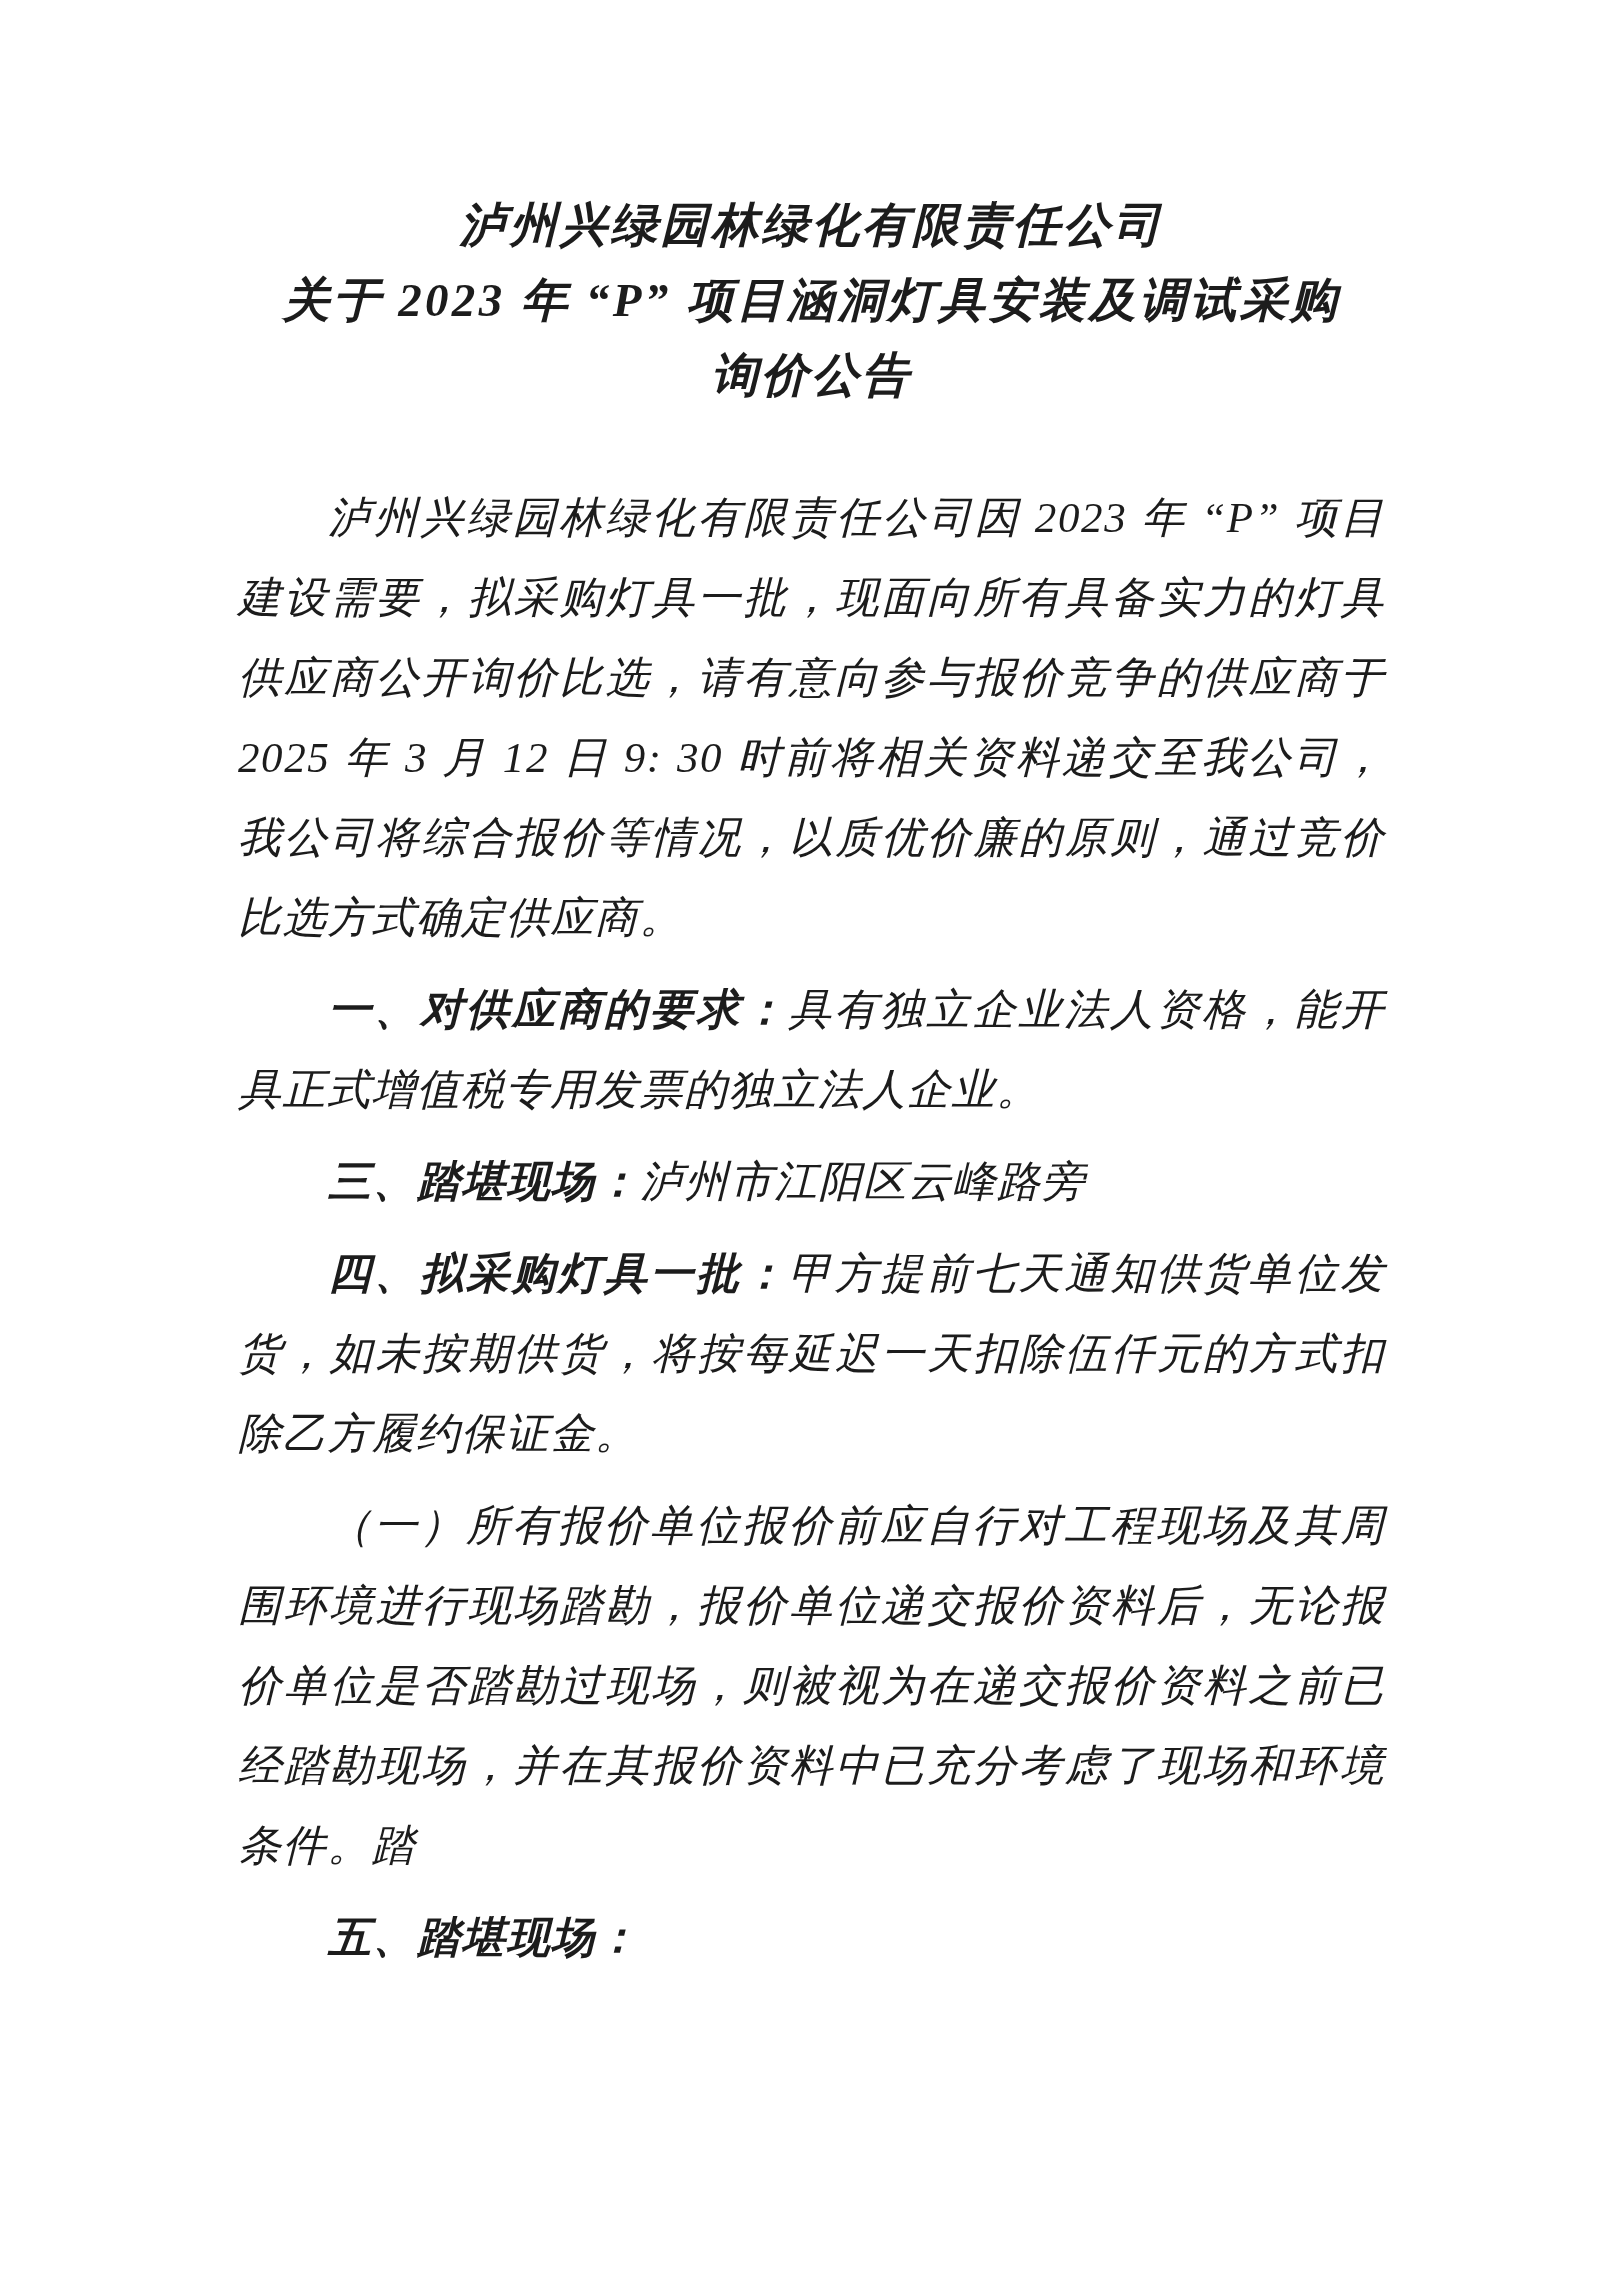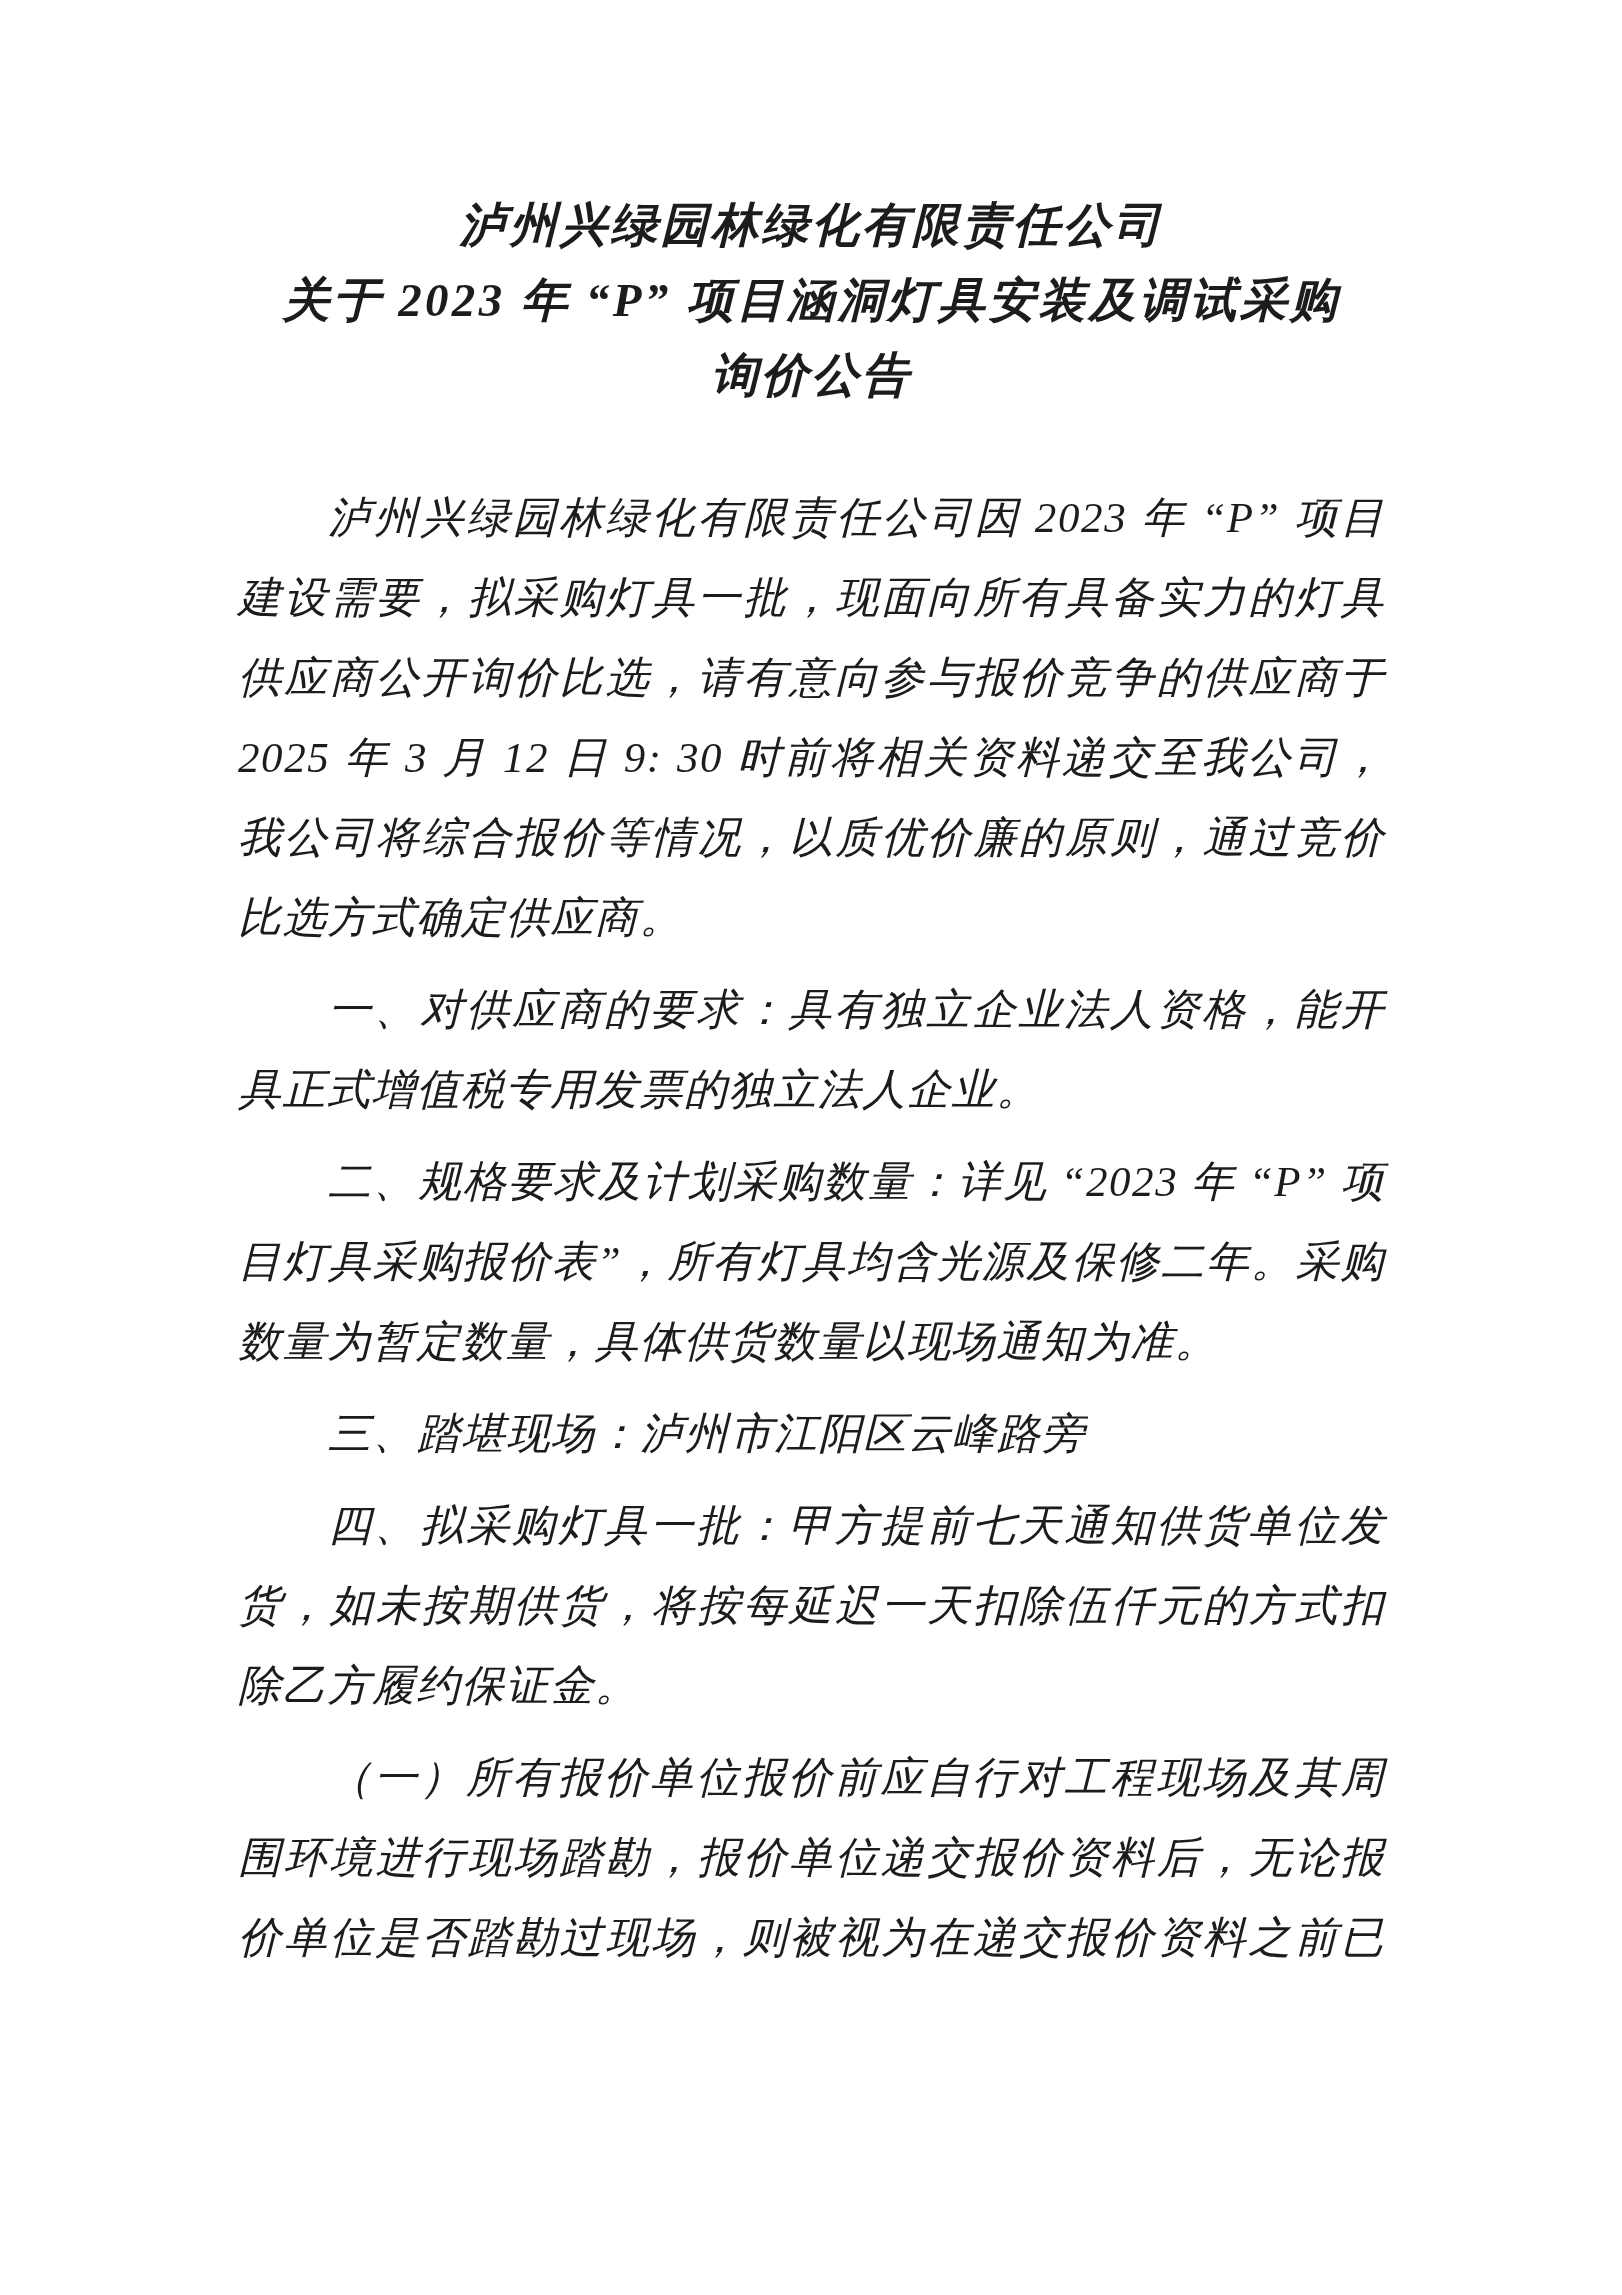--- a/index.html
+++ b/index.html
@@ -32,41 +32,40 @@
     font-size: 43px;
     line-height: 80px;
     letter-spacing: 1.6px;
   }
   .doc-body p {
     margin: 12px;
     text-indent: 90px;
     text-align: justify;
   }
   .b {
-    font-weight: normal;
+    font-weight: bold;
   }
 </style>
 </head>
 <body>
 
 <div class="page">
 
   <div class="doc-title">
     <div>泸州兴绿园林绿化有限责任公司</div>
     <div>关于 2023 年 “P” 项目涵洞灯具安装及调试采购</div>
     <div>询价公告</div>
   </div>
 
   <div class="doc-body">
 
     <p><span>泸州兴绿园林绿化有限责任公司因 2023 年 “P” 项目建设需要，拟采购灯具一批，现面向所有具备实力的灯具供应商公开询价比选，请有意向参与报价竞争的供应商于 2025 年 3 月 12 日 9: 30 时前将相关资料递交至我公司，我公司将综合报价等情况，以质优价廉的原则，通过竞价比选方式确定供应商。</span></p>
 
     <p><span class="b">一、对供应商的要求：</span><span>具有独立企业法人资格，能开具正式增值税专用发票的独立法人企业。</span></p>
 
-    <p><span class="b">二、规格要求及计划采购数量：</span><span>详见 “2023 年 “P” 项目灯具采购报价表”，</span><span class="b">所有灯具均含光源及保修二年。</span><span>采购数量为暂定数量，具体供货数量以现场通知为准。</span></p>
 
     <p><span class="b">三、踏堪现场：</span><span>泸州市江阳区云峰路旁</span></p>
 
     <p><span class="b">四、拟采购灯具一批：</span><span>甲方提前七天通知供货单位发货，如未按期供货，将按每延迟一天扣除伍仟元的方式扣除乙方履约保证金。</span></p>
 
     <p><span>（一）所有报价单位报价前应自行对工程现场及其周围环境进行现场踏勘，报价单位递交报价资料后，无论报价单位是否踏勘过现场，则被视为在递交报价资料之前已经踏勘现场，并在其报价资料中已充分考虑了现场和环境条件。踏</span></p>
 
     <p><span class="b">五、踏堪现场：</span></p>
 
   </div>

